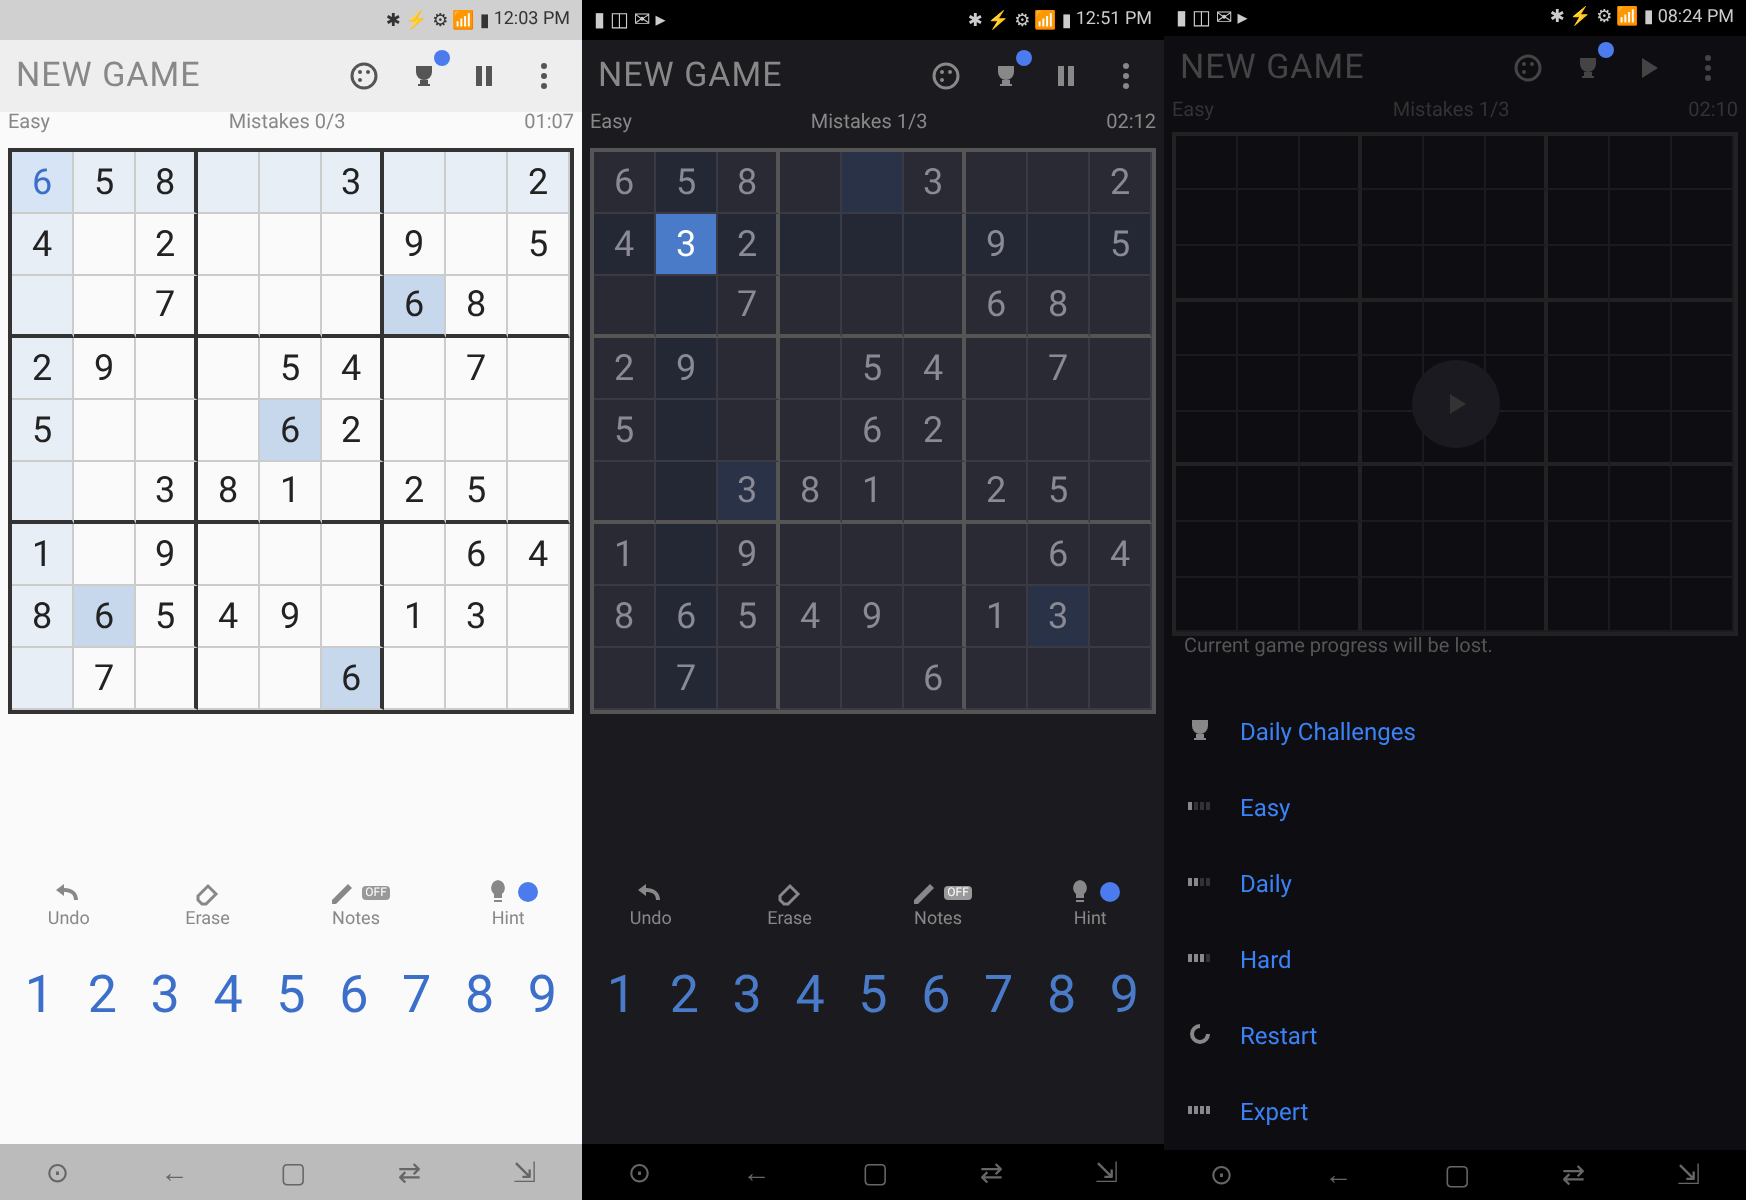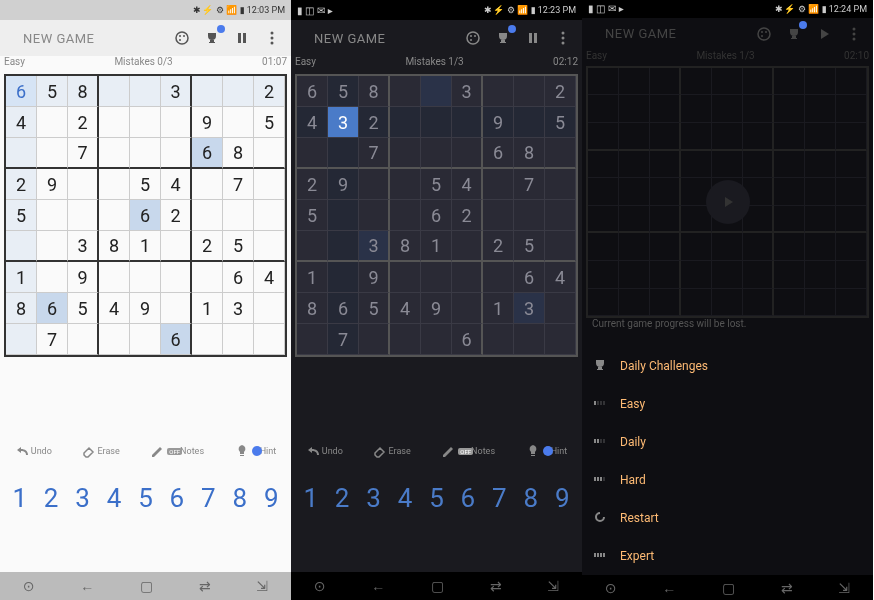--- a/index.html
+++ b/index.html
@@ -9,21 +9,21 @@
   .dark { background: #1a1a1f; color: #aaa; }
   .darker { background: #0e0e12; color: #aaa; }
 
   .statusbar { height: 20px; display: flex; justify-content: space-between; align-items: center; padding: 0 6px; font-size: 10px; }
   .light .statusbar { background: #d0d0d0; color: #333; }
   .dark .statusbar, .darker .statusbar { background: #000; color: #ccc; }
   .status-icons { display: flex; gap: 2px; align-items: center; font-size: 9px; }
 
   .header { height: 36px; display: flex; align-items: center; padding: 0 8px; }
   .light .header { background: #eee; }
-  .newgame { font-size: 13px; color: #888; letter-spacing: 0.5px; margin-left: 15px; }
+  .newgame { font-size: 17px; color: #888; letter-spacing: 0.5px; }
   .darker .newgame { color: #444; }
   .hspace { flex: 1; }
   .hicon { width: 22px; height: 22px; margin-left: 8px; display: flex; align-items: center; justify-content: center; color: #555; position: relative; }
   .dark .hicon, .darker .hicon { color: #888; }
   .darker .hicon { color: #444; }
   .badge { position: absolute; top: -2px; right: -2px; width: 8px; height: 8px; background: #4b7bec; border-radius: 50%; }
 
   .infobar { height: 18px; display: flex; justify-content: space-between; padding: 0 4px; font-size: 10px; color: #888; }
   .darker .infobar { color: #333; }
 
@@ -43,39 +43,39 @@
   .dark .cell.given { color: #8a8a95; }
   .cell.user { color: #3b6fc9; }
   .cell.hl { background: #d6e4f5; }
   .cell.sel { background: #4a7bc8; color: #fff; }
   .cell.peer { background: #e8eef5; }
   .dark .cell.peer { background: #242835; }
   .cell.same { background: #c8d8ec; }
   .dark .cell.same { background: #2a3248; }
 
   .tools { height: 48px; display: flex; justify-content: space-around; align-items: center; margin-top: 70px; }
-  .tool { display: flex; flex-direction: row; align-items: center; font-size: 9px; color: #888; }
+  .tool { display: flex; flex-direction: column; align-items: center; font-size: 9px; color: #888; }
   .tool-icon { height: 18px; font-size: 14px; display: flex; align-items: center; position: relative; }
   .off-badge { font-size: 6px; background: #999; color: #fff; padding: 0 2px; border-radius: 2px; position: relative; left: 2px; }
   .hint-badge { width: 10px; height: 10px; background: #4b7bec; border-radius: 50%; position: relative; left: 2px; }
 
   .numpad { display: flex; justify-content: space-around; padding: 8px 4px; }
   .num { font-size: 26px; color: #3b6fc9; width: 28px; text-align: center; }
   .dark .num { color: #4a7bc8; }
 
   .navbar { height: 28px; display: flex; justify-content: space-around; align-items: center; margin-top: auto; }
   .light .navbar { background: #bbb; color: #666; }
   .dark .navbar, .darker .navbar { background: #000; color: #666; }
   .nav-icon { font-size: 14px; }
 
   .overlay-play { position: absolute; top: 180px; left: 50%; transform: translateX(-50%); width: 44px; height: 44px; border-radius: 50%; background: #1a1a20; display: flex; align-items: center; justify-content: center; color: #333; }
 
   .menu { padding: 0 10px; }
   .menu-warning { font-size: 10px; color: #555; margin-bottom: 18px; }
-  .menu-item { display: flex; align-items: center; height: 38px; font-size: 12px; color: #fdba74; }
+  .menu-item { display: flex; align-items: center; height: 38px; font-size: 12px; color: #3b82f6; }
   .menu-icon { width: 28px; font-size: 12px; color: #888; }
 </style>
 </head>
 <body>
 
 <div class="screen light">
     <div class="statusbar">
     <span></span>
     <span class="status-icons">
       <span>✱ ⚡ ⚙ 📶 ▮</span>
@@ -254,21 +254,21 @@
       <span class="nav-icon">▢</span>
       <span class="nav-icon">⇄</span>
       <span class="nav-icon">⇲</span>
     </div>
   </div>
 <div class="screen dark">
     <div class="statusbar">
     <span>▮ ◫ ✉ ▸</span>
     <span class="status-icons">
       <span>✱ ⚡ ⚙ 📶 ▮</span>
-      <span>12:23 PM</span>
+      <span>12:51 PM</span>
     </span>
   </div>
     <div class="header">
     <span class="newgame">NEW GAME</span>
     <span class="hspace"></span>
     <span class="hicon">
         <svg width="16" height="16" viewBox="0 0 16 16">
           <circle cx="8" cy="8" r="6" fill="none" stroke="currentColor" stroke-width="1.5"></circle>
           <circle cx="6" cy="6" r="1" fill="currentColor"></circle>
           <circle cx="10" cy="6" r="1" fill="currentColor"></circle>
@@ -436,21 +436,21 @@
       <span class="nav-icon">▢</span>
       <span class="nav-icon">⇄</span>
       <span class="nav-icon">⇲</span>
     </div>
   </div>
 <div class="screen darker">
     <div class="statusbar">
     <span>▮ ◫ ✉ ▸</span>
     <span class="status-icons">
       <span>✱ ⚡ ⚙ 📶 ▮</span>
-      <span>12:24 PM</span>
+      <span>08:24 PM</span>
     </span>
   </div>
     <div class="header">
     <span class="newgame">NEW GAME</span>
     <span class="hspace"></span>
     <span class="hicon">
         <svg width="16" height="16" viewBox="0 0 16 16">
           <circle cx="8" cy="8" r="6" fill="none" stroke="currentColor" stroke-width="1.5"></circle>
           <circle cx="6" cy="6" r="1" fill="currentColor"></circle>
           <circle cx="10" cy="6" r="1" fill="currentColor"></circle>

